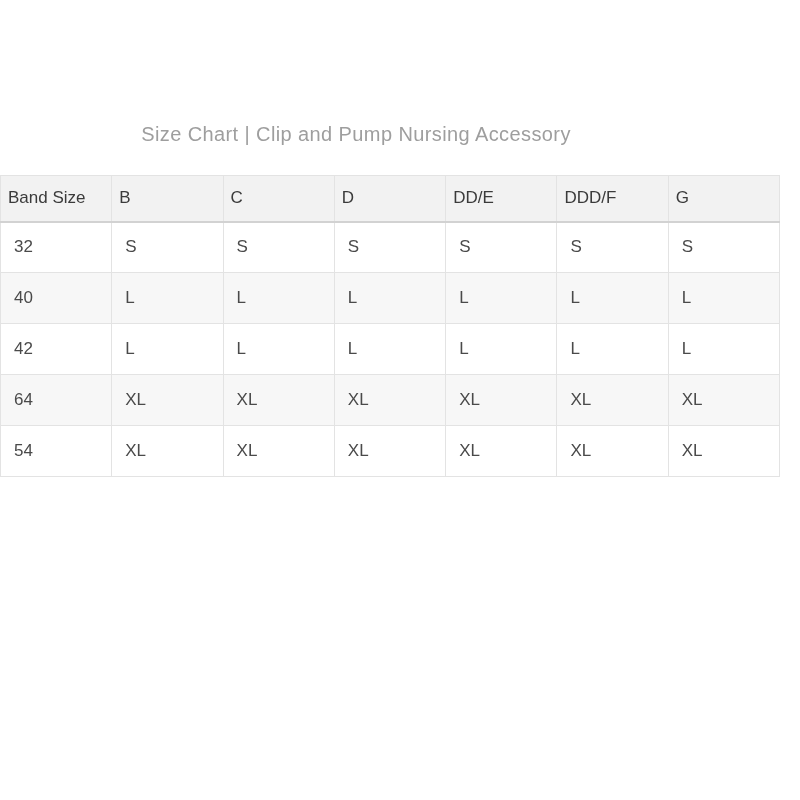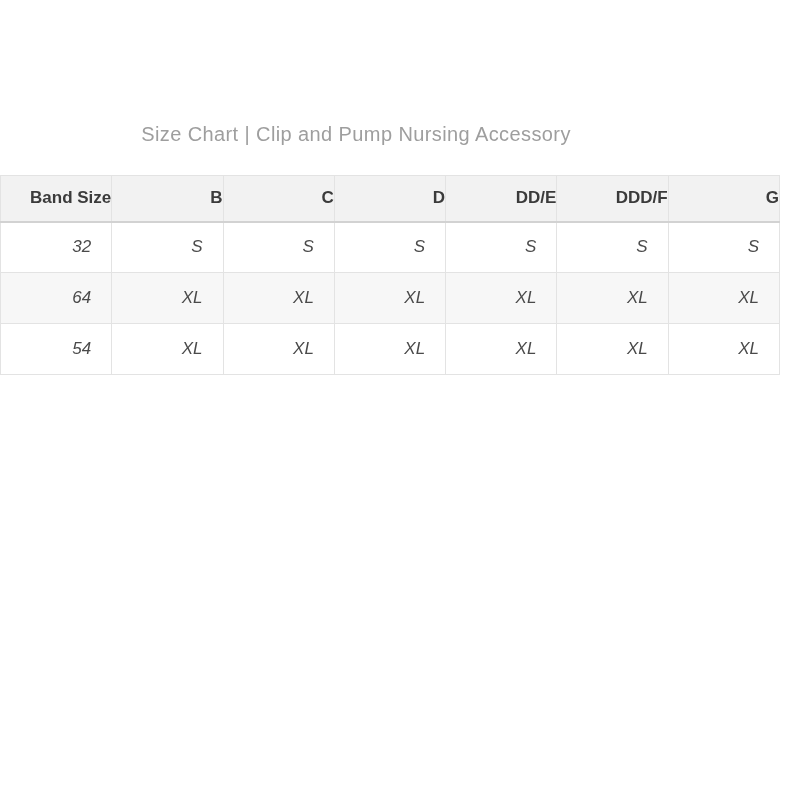--- a/index.html
+++ b/index.html
@@ -42,38 +42,37 @@
     margin: 29px auto 0 auto;
     border-collapse: collapse;
     table-layout: fixed;
     border: 1px solid var(--border);
   }
   table.size-table th {
     height: 46px;
     background: var(--header-bg);
     color: var(--header-text);
     font-size: 17px;
-    font-weight: bold;
-    text-align: right;
+    font-weight: normal;
+    text-align: left;
     vertical-align: middle;
     border: 1px solid var(--border);
     border-bottom: 2px solid var(--header-border);
-    padding: 0 0;
+    padding: 0 7px;
   }
   table.size-table td {
     height: 51px;
     color: var(--body-text);
     font-size: 17px;
     font-weight: 400;
-    text-align: right;
+    text-align: left;
     vertical-align: middle;
     border: 1px solid var(--border);
     background: var(--row-bg);
-    padding: 0 20px;
-    font-style: italic;
+    padding: 0 13px;
   }
   table.size-table tbody tr:nth-child(even) td {
     background: var(--row-alt-bg);
   }
 </style>
 </head>
 <body>
 
 <div class="page">
   <h1 class="chart-title">Size Chart | Clip and Pump Nursing Accessory</h1>
@@ -94,20 +93,38 @@
         <tr>
           <td>32</td>
           <td>S</td>
           <td>S</td>
           <td>S</td>
           <td>S</td>
           <td>S</td>
           <td>S</td>
         </tr>
         <tr>
+          <td>40</td>
+          <td>L</td>
+          <td>L</td>
+          <td>L</td>
+          <td>L</td>
+          <td>L</td>
+          <td>L</td>
+        </tr>
+        <tr>
+          <td>42</td>
+          <td>L</td>
+          <td>L</td>
+          <td>L</td>
+          <td>L</td>
+          <td>L</td>
+          <td>L</td>
+        </tr>
+        <tr>
           <td>64</td>
           <td>XL</td>
           <td>XL</td>
           <td>XL</td>
           <td>XL</td>
           <td>XL</td>
           <td>XL</td>
         </tr>
         <tr>
           <td>54</td>

